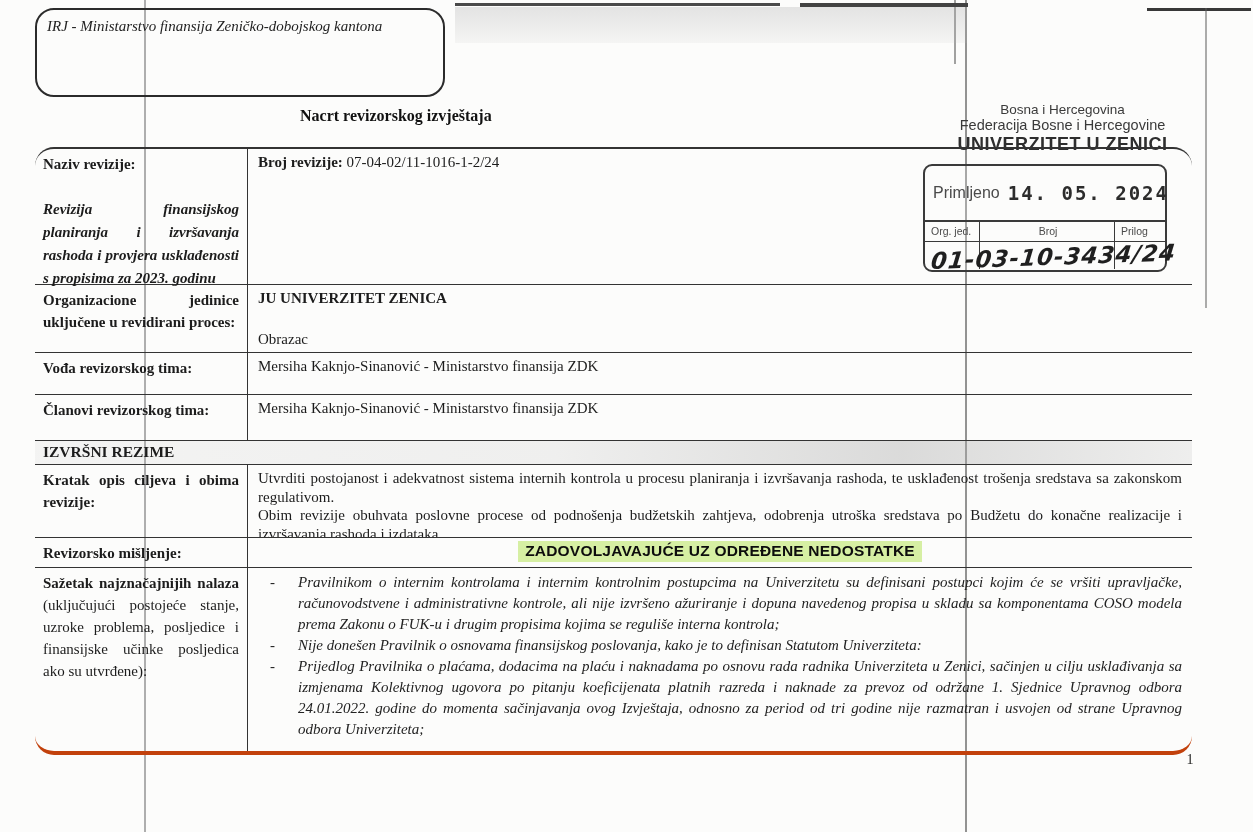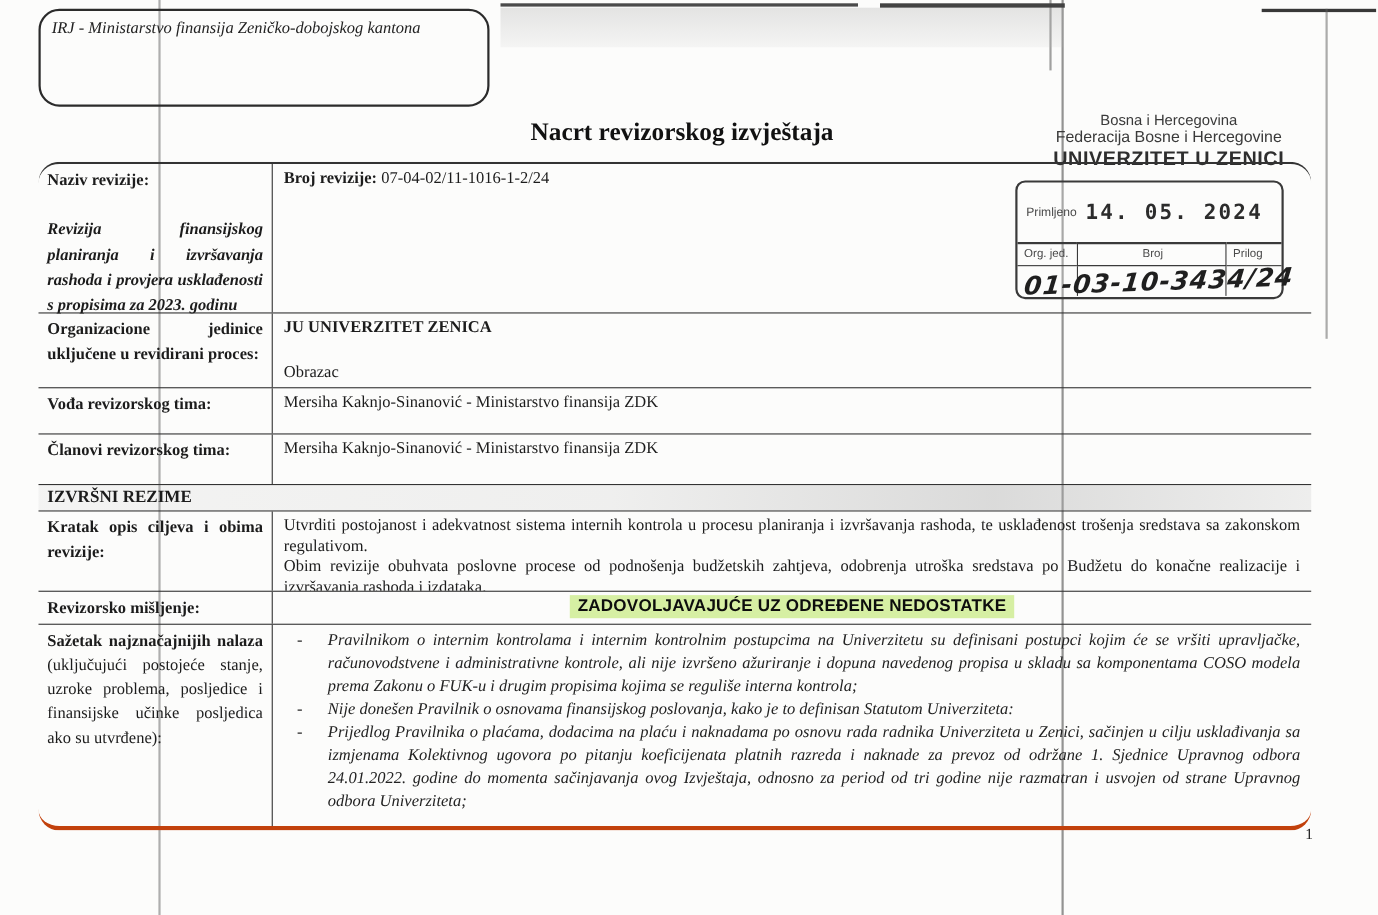--- a/index.html
+++ b/index.html
@@ -31,40 +31,40 @@
   .irj-box {
     left:35px; top:8px; width:410px; height:89px;
     border:2px solid #2b2b2b;
     padding:8px 10px;
   }
   .irj-line1 { font-style:italic; font-size:15px; color:#222; }
   .irj-line2 { font-weight:bold; font-size:16px; margin-top:20px; }
 
   .doc-title {
     left:300px; top:107px; width:640px;
-    text-align:center; font-weight:bold; font-size:23px; color:#111;
+    font-weight:bold; font-size:16px; color:#111;
   }
 
   .stamp-head {
     left:905px; top:102px; width:315px;
     text-align:center; font-family:"Liberation Sans", sans-serif; color:#3a3a3a;
   }
   .stamp-head .l1 { font-size:13.5px; }
   .stamp-head .l2 { font-size:14.5px; }
   .stamp-head .l3 { font-size:18px; font-weight:600; color:#2e2e2e; letter-spacing:.5px; margin-top:1px; white-space:nowrap; }
 
   
   .stamp-box {
     left:923px; top:164px; width:244px; height:108px;
     border:2.5px solid #3a3a3a; border-radius:9px;
     font-family:"Liberation Sans", sans-serif; color:#3a3a3a;
     background:rgba(255,255,255,.2);
   }
   .stamp-row1 { height:54px; display:flex; align-items:center; padding:0 8px; gap:8px; }
-  .stamp-received-label { font-size:11px; color:#4a4a4a; }
+  .stamp-received-label { font-size:16px; color:#4a4a4a; }
   .stamp-date {
     font-family:"DejaVu Sans Mono", monospace; font-weight:bold;
     font-size:19px; letter-spacing:2px; color:#2c2c2c; white-space:nowrap;
   }
   .stamp-grid { display:grid; grid-template-columns:54px 136px 50px; }
   .stamp-grid .hcell {
     border-top:2px solid #3a3a3a; border-bottom:1.5px solid #3a3a3a;
     font-size:10.5px; padding:3px 4px 4px 6px; color:#4a4a4a;
   }
   .stamp-grid .hcell.mid { border-left:1.5px solid #3a3a3a; border-right:1.5px solid #3a3a3a; text-align:center; }

